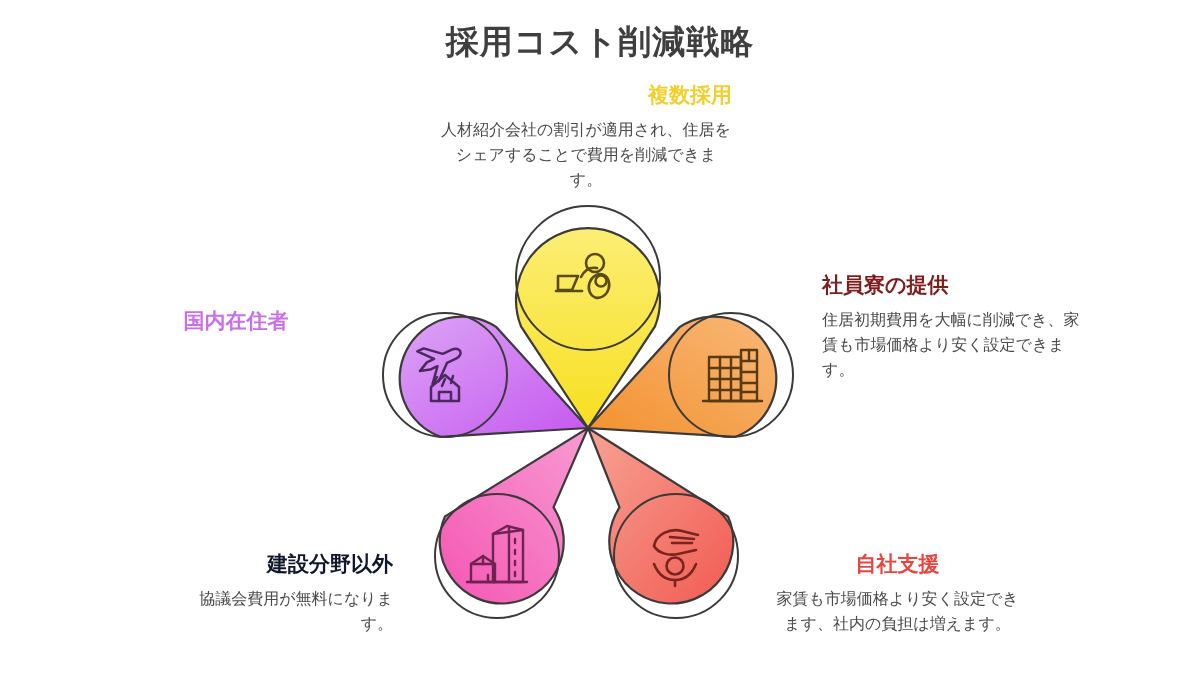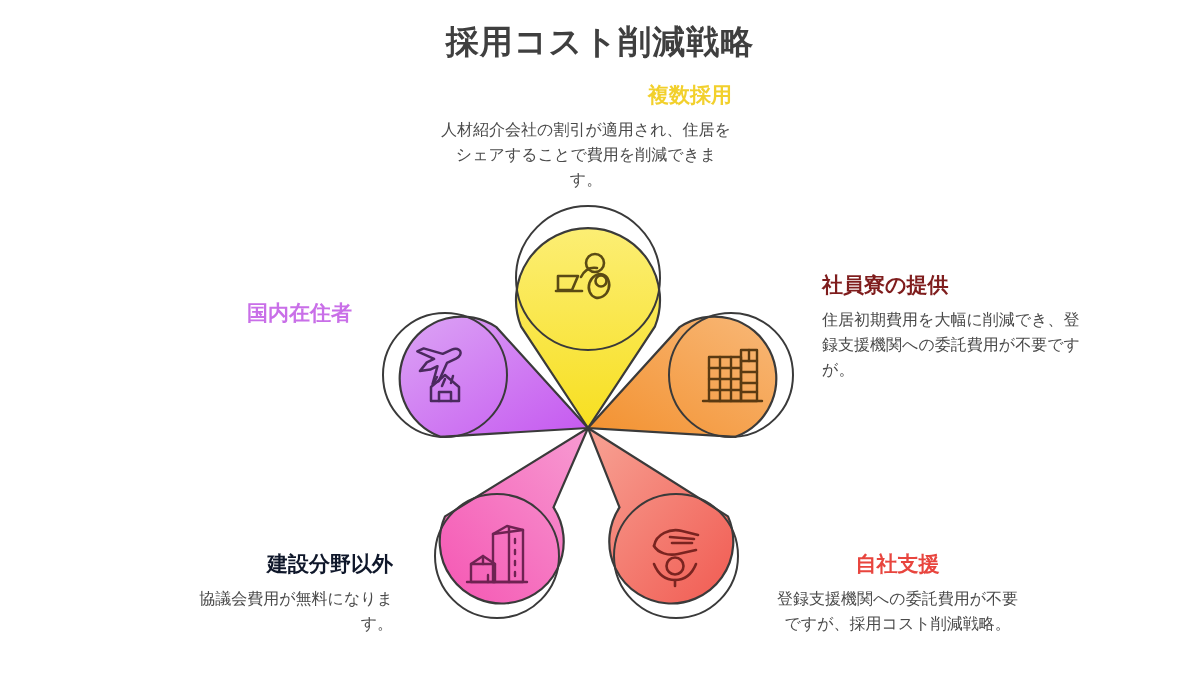--- a/index.html
+++ b/index.html
@@ -99,23 +99,23 @@
     left: 178px;
     top: 551px;
     width: 215px;
     text-align: right;
   }
   #label-left-bottom .heading { color: #0f172a; }
 
   
   #label-left-top {
     left: 120px;
-    top: 300px;
+    top: 308px;
     width: 232px;
-    text-align: right;
+    text-align: center;
   }
   #label-left-top .heading { color: #C96FE8; }
 </style>
 </head>
 <body>
 
 <div id="stage">
 
   <div id="title">採用コスト削減戦略</div>
 
@@ -246,26 +246,26 @@
     </g>
   </svg>
 
   <div class="label-block" id="label-top">
     <div class="heading">複数採用</div>
     <div class="body">人材紹介会社の割引が適用され、住居をシェアすることで費用を削減できます。</div>
   </div>
 
   <div class="label-block" id="label-right-top">
     <div class="heading">社員寮の提供</div>
-    <div class="body">住居初期費用を大幅に削減でき、登録支援機関への委託費用が不要ですが。</div>
+    <div class="body">住居初期費用を大幅に削減でき、家賃も市場価格より安く設定できます。</div>
   </div>
 
   <div class="label-block" id="label-right-bottom">
     <div class="heading">自社支援</div>
-    <div class="body">登録支援機関への委託費用が不要ですが、採用コスト削減戦略。</div>
+    <div class="body">家賃も市場価格より安く設定できます、社内の負担は増えます。</div>
   </div>
 
   <div class="label-block" id="label-left-bottom">
     <div class="heading">建設分野以外</div>
     <div class="body">協議会費用が無料になります。</div>
   </div>
 
   <div class="label-block" id="label-left-top">
     <div class="heading">国内在住者</div>
   </div>

